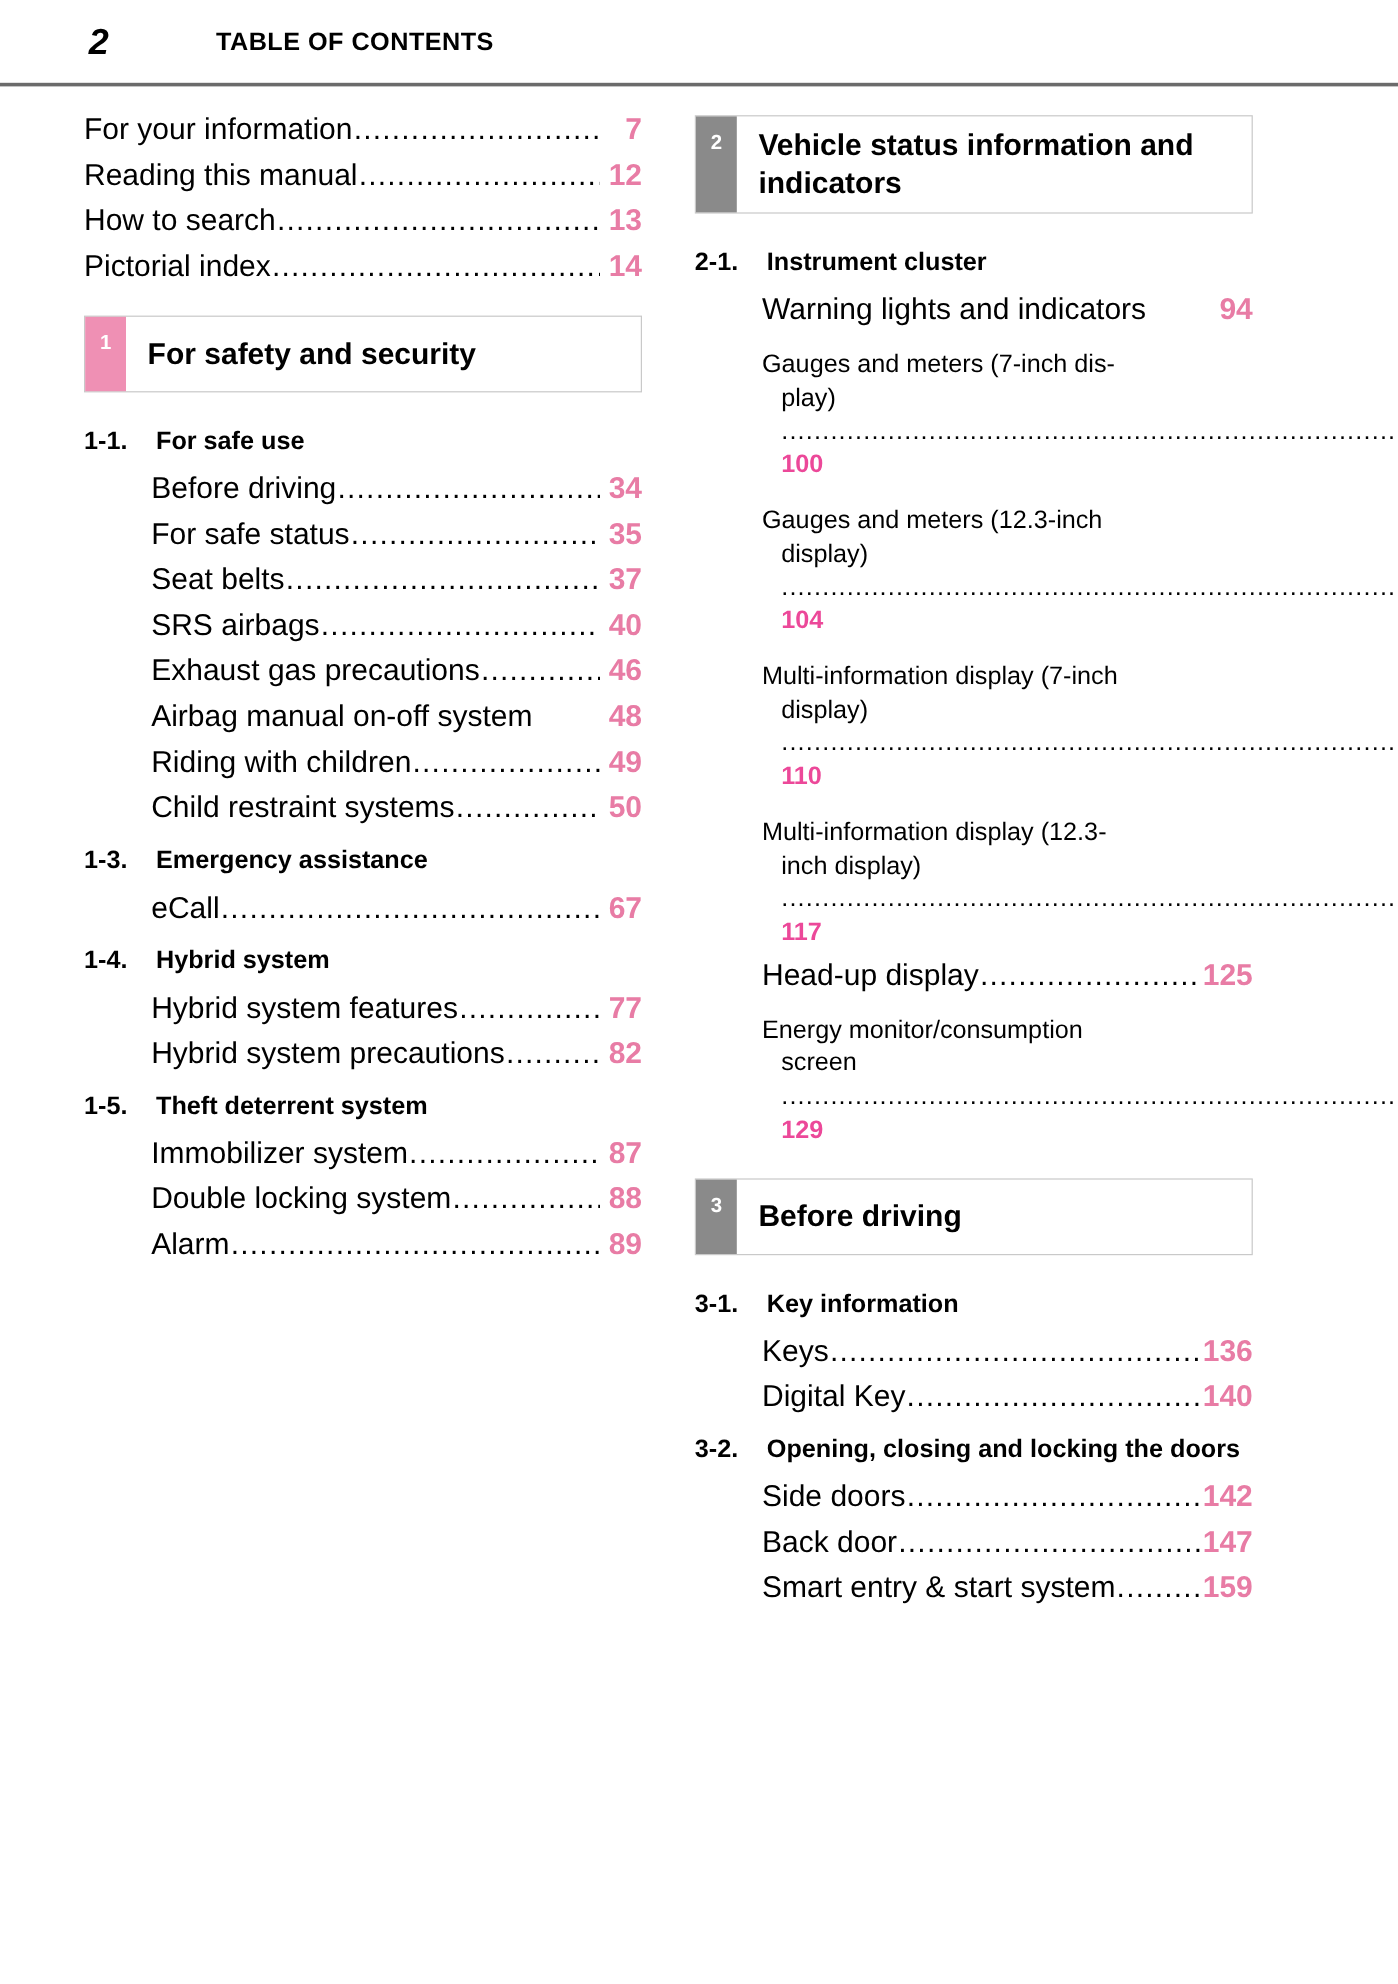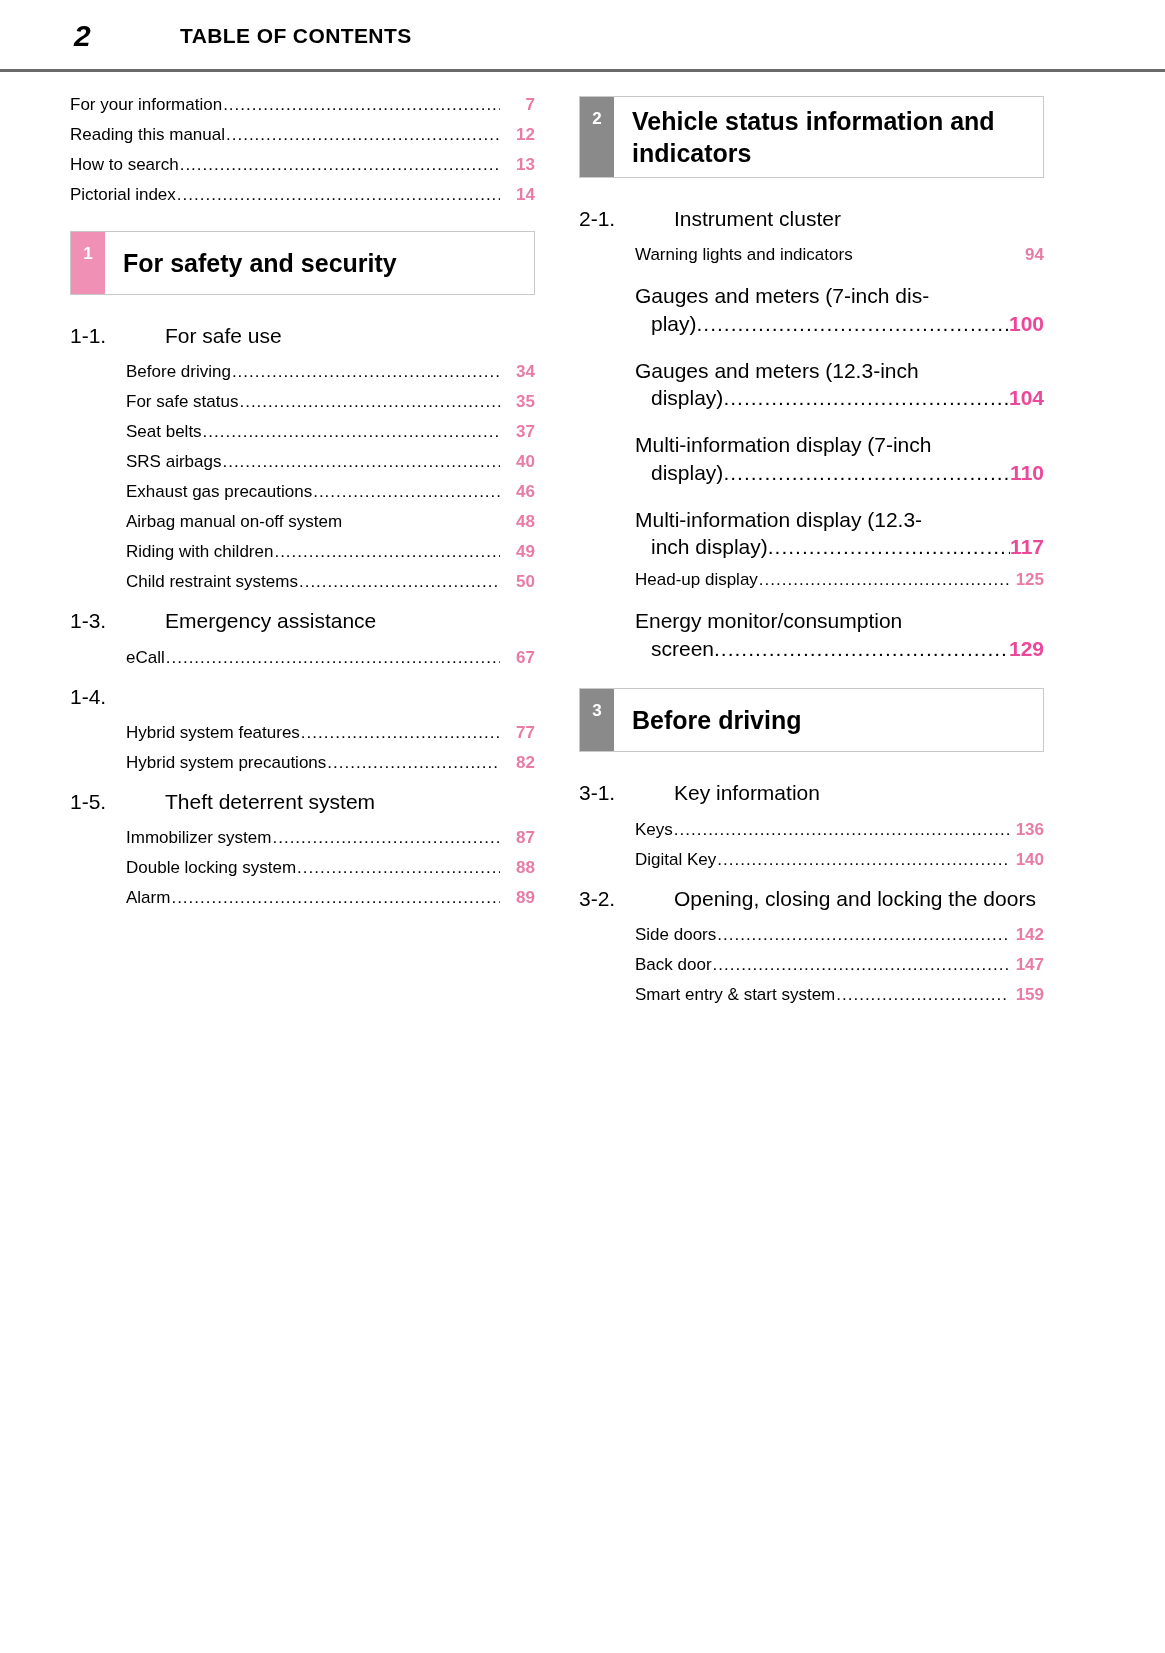--- a/index.html
+++ b/index.html
@@ -59,21 +59,21 @@
     gap: 44px;
   }
   .col {
     width: 465px;
     flex: 0 0 465px;
   }
   
   .entry {
     display: flex;
     align-items: baseline;
-    font-size: 17px;
+    font-size: 25px;
     line-height: 1.0;
     margin-bottom: 13px;
     white-space: nowrap;
   }
   .entry .title {
     flex: 0 0 auto;
   }
   .entry .dots {
     flex: 1 1 auto;
     overflow: hidden;
@@ -125,44 +125,44 @@
     font-size: 25px;
     font-weight: bold;
     line-height: 1.28;
   }
   .chapter.c1 { margin-top: 28px; }
 
   
   .section {
     display: flex;
     font-size: 21px;
-    font-weight: normal;
+    font-weight: bold;
     margin: 18px 0 14px 0;
     line-height: 1.25;
-    gap: 35px;
   }
   .section .snum {
     flex: 0 0 60px;
   }
   .section .stext {
     flex: 1 1 auto;
   }
   
   .wrapentry {
     font-size: 21px;
     line-height: 1.32;
     margin-bottom: 10px;
     padding-left: 56px;
   }
   .wrapentry .l1 { display: block; margin-top: 19px; }
   .wrapentry .l2 {
     display: flex;
     align-items: baseline;
     white-space: nowrap;
     padding-left: 16px;
+    flex-direction: column;
   }
   .wrapentry .l2 .title { flex: 0 0 auto; }
   .wrapentry .l2 .dots {
     flex: 1 1 auto;
     overflow: hidden;
     white-space: nowrap;
     letter-spacing: 1px;
   }
   .wrapentry .l2 .pg {
     flex: 0 0 auto;
@@ -262,20 +262,21 @@
         <span class="stext">Emergency assistance</span>
       </div>
       <div class="entry lvl-1">
         <span class="title">eCall</span>
         <span class="dots">........................................................................................................</span>
         <span class="pg">67</span>
       </div>
 
       <div class="section">
         <span class="snum">1-4.</span>
+        <span class="stext">Hybrid system</span>
       </div>
       <div class="entry lvl-1">
         <span class="title">Hybrid system features</span>
         <span class="dots">........................................................................................................</span>
         <span class="pg">77</span>
       </div>
       <div class="entry lvl-1">
         <span class="title">Hybrid system precautions</span>
         <span class="dots">........................................................................................................</span>
         <span class="pg">82</span>

